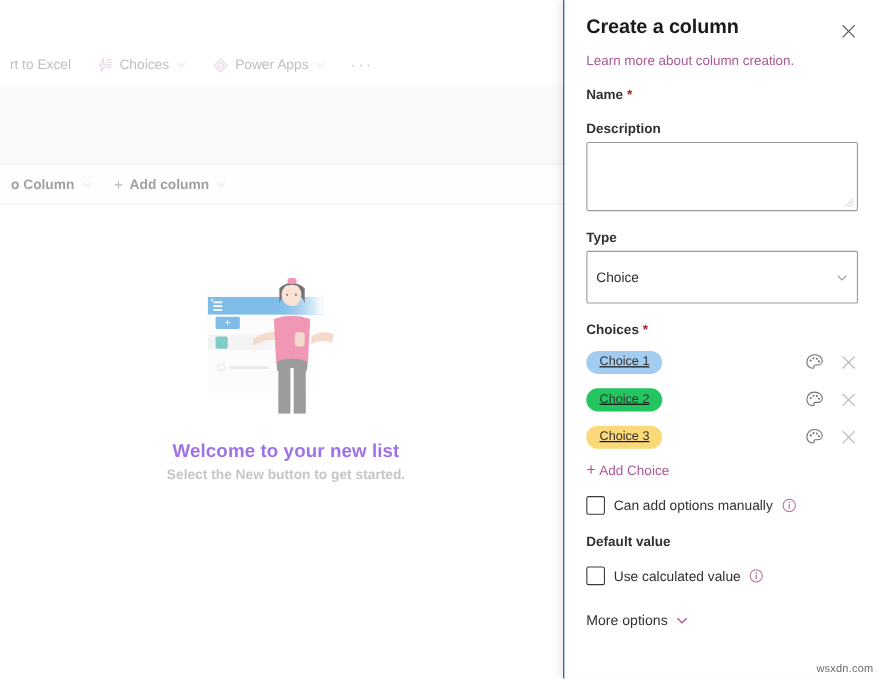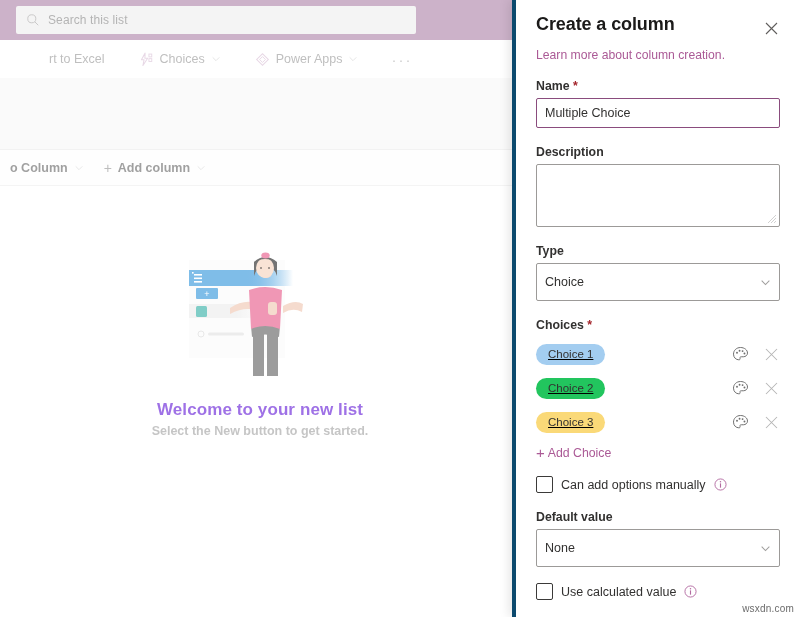--- a/index.html
+++ b/index.html
@@ -59,23 +59,22 @@
 
   
   .command-bar {
     position: absolute;
     left: 0; top: 40px;
     width: 520px;
     height: 38px;
     background: #ffffff;
     display: flex;
     align-items: center;
-    gap: 16px;
+    gap: 5px;
     padding-left: 0px;
-    margin-left: 40px;
   }
   .cmd-item {
     display: flex;
     align-items: center;
     gap: 6px;
     height: 30px;
     padding: 0 9px;
     font-size: 12.5px;
     color: #9e9e9e;
     white-space: nowrap;
@@ -158,21 +157,21 @@
   }
 
   
   .panel {
     position: absolute;
     right: 0; top: 0;
     width: 288px;
     height: 617px;
     background: #ffffff;
     box-shadow: -3px 0 10px rgba(0,0,0,0.10);
-    border-left: 4px solid #0c4a6e;
+    border-left: 1px solid #0c4a6e;
     padding: 0 20px;
     overflow: hidden;
   }
 
   .panel-head {
     display: flex;
     align-items: flex-start;
     justify-content: space-between;
     padding-top: 14px;
   }
@@ -230,21 +229,21 @@
   }
   .resize-grip {
     position: absolute;
     right: 2px; bottom: 2px;
     width: 10px; height: 10px;
     opacity: .5;
   }
 
   .select-box {
     width: 100%;
-    height: 38px;
+    height: 48px;
     border: 1px solid #9c9a98;
     border-radius: 2px;
     background: #fff;
     display: flex;
     align-items: center;
     justify-content: space-between;
     padding: 0 8px;
     font-size: 12.5px;
     color: #323130;
   }
@@ -326,29 +325,20 @@
     letter-spacing: .2px;
   }
 </style>
 </head>
 <body>
 
 <div id="root">
 
   <div class="app-bg">
 
-    <div class="suite-bar">
-      <div class="search-box">
-        <svg class="search-icon" viewBox="0 0 16 16">
-          <circle cx="6.6" cy="6.6" r="4.6" fill="none" stroke="#767676" stroke-width="1.1"></circle>
-          <line x1="10.1" y1="10.1" x2="14" y2="14" stroke="#767676" stroke-width="1.1"></line>
-        </svg>
-        <span class="search-placeholder">Search this list</span>
-      </div>
-    </div>
 
     <div class="command-bar">
 
       <div class="cmd-item">
         <span>rt to Excel</span>
       </div>
 
       <div class="cmd-item">
         <svg class="cmd-ico" viewBox="0 0 16 16">
           <path d="M6.5 1.2 L2.6 8.2 H5.4 L4.2 14.4 L9.2 6.6 H6.3 Z" fill="none" stroke="#c59ec0" stroke-width="1.1" stroke-linejoin="round"></path>
@@ -451,23 +441,20 @@
         </svg>
       </div>
     </div>
 
     <a class="learn-link" href="#">Learn more about column creation.</a>
 
     <div class="field-label">
       <span>Name</span>
       <span class="req-star">*</span>
     </div>
-    <div class="text-input">
-      <span>Multiple Choice</span>
-    </div>
 
     <div class="field-label">Description</div>
     <div class="textarea-box">
       <svg class="resize-grip" viewBox="0 0 10 10">
         <path d="M9 1 L1 9 M9 4 L4 9 M9 7 L7 9" stroke="#9a9a9a" stroke-width="0.9" fill="none"></path>
       </svg>
     </div>
 
     <div class="field-label">Type</div>
     <div class="select-box">
@@ -548,26 +535,20 @@
       <div class="checkbox"></div>
       <span class="check-label">Can add options manually</span>
       <svg class="info-ico" viewBox="0 0 14 14">
         <circle cx="7" cy="7" r="6" fill="none" stroke="#ab5a96" stroke-width="1"></circle>
         <circle cx="7" cy="4.1" r="0.8" fill="#ab5a96"></circle>
         <rect x="6.4" y="5.8" width="1.2" height="4.6" fill="#ab5a96"></rect>
       </svg>
     </div>
 
     <div class="field-label">Default value</div>
-    <div class="select-box">
-      <span>None</span>
-      <svg class="chev-dark" viewBox="0 0 12 12">
-        <path d="M1.8 4 L6 8.2 L10.2 4" fill="none" stroke="#605e5c" stroke-width="1.1"></path>
-      </svg>
-    </div>
 
     <div class="check-row">
       <div class="checkbox"></div>
       <span class="check-label">Use calculated value</span>
       <svg class="info-ico" viewBox="0 0 14 14">
         <circle cx="7" cy="7" r="6" fill="none" stroke="#ab5a96" stroke-width="1"></circle>
         <circle cx="7" cy="4.1" r="0.8" fill="#ab5a96"></circle>
         <rect x="6.4" y="5.8" width="1.2" height="4.6" fill="#ab5a96"></rect>
       </svg>
     </div>

